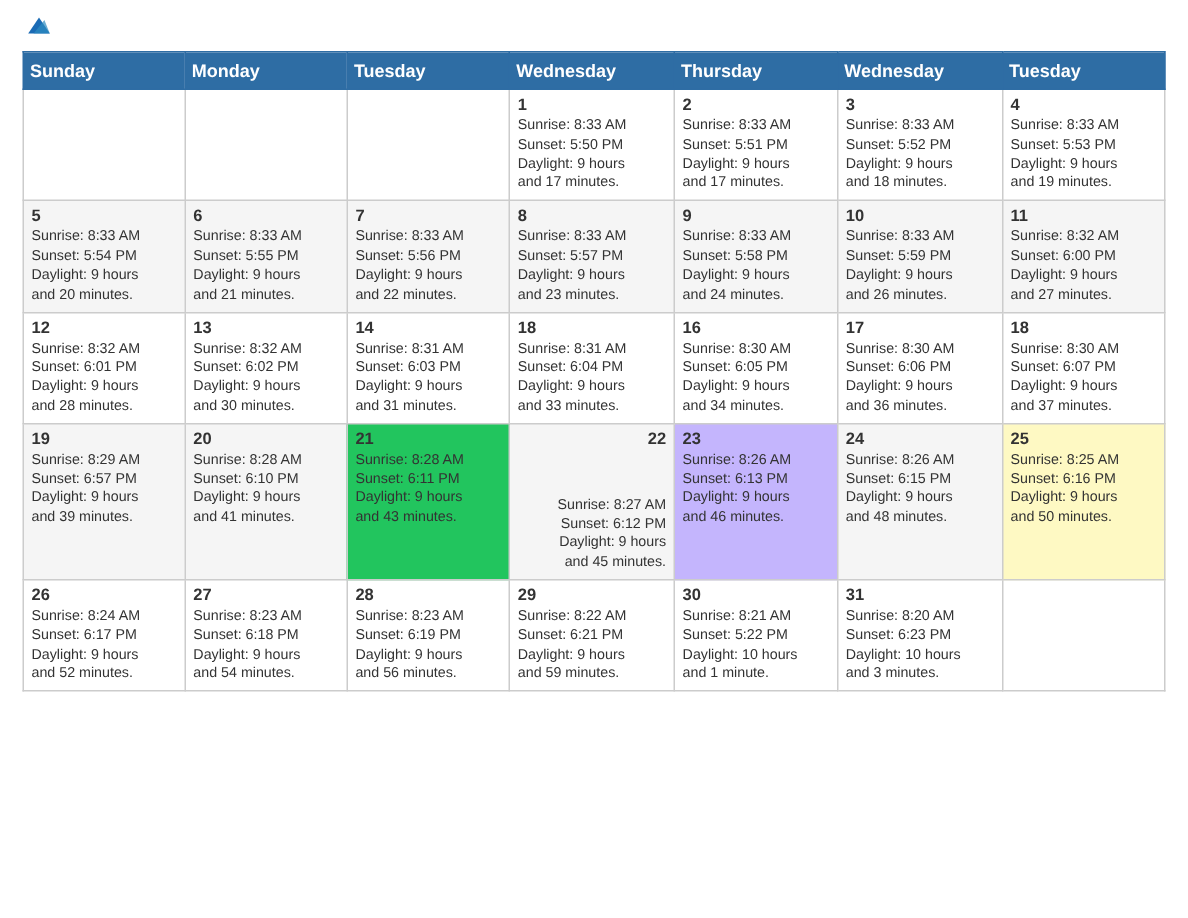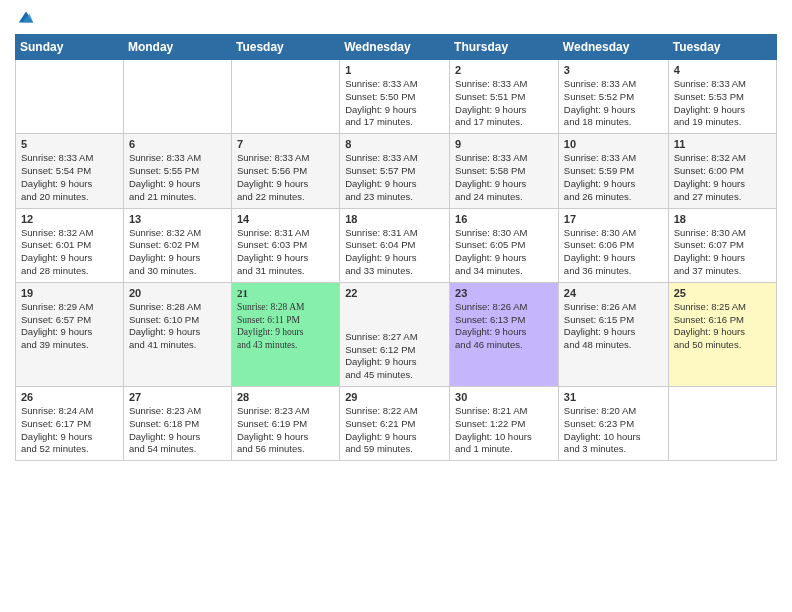--- a/index.html
+++ b/index.html
@@ -276,28 +276,28 @@
 Daylight: 9 hours
 and 39 minutes.</div>
           </td>
           <td style="background: rgb(245, 245, 245);">
             <span class="day-number">20</span>
             <div class="day-info" style="white-space: pre-line;">Sunrise: 8:28 AM
 Sunset: 6:10 PM
 Daylight: 9 hours
 and 41 minutes.</div>
           </td>
-          <td style="background: #86efac; font-family: Liberation Serif, serif;">
+          <td style="background: #22c55e;">
             <span class="day-number">21</span>
             <div class="day-info" style="white-space: pre-line;">Sunrise: 8:28 AM
 Sunset: 6:11 PM
 Daylight: 9 hours
 and 43 minutes.</div>
           </td>
-          <td style="background: rgb(245, 245, 245);">
+          <td style="background: rgb(245, 245, 245); text-align: right;">
             <span class="day-number">22</span>
             <div class="day-info" style="white-space: pre-line; margin-top: 32px;">Sunrise: 8:27 AM
 Sunset: 6:12 PM
 Daylight: 9 hours
 and 45 minutes.</div>
           </td>
           <td style="background: #c4b5fd;">
             <span class="day-number">23</span>
             <div class="day-info" style="white-space: pre-line;">Sunrise: 8:26 AM
 Sunset: 6:13 PM
@@ -344,21 +344,21 @@
           <td>
             <span class="day-number">29</span>
             <div class="day-info" style="white-space: pre-line;">Sunrise: 8:22 AM
 Sunset: 6:21 PM
 Daylight: 9 hours
 and 59 minutes.</div>
           </td>
           <td>
             <span class="day-number">30</span>
             <div class="day-info" style="white-space: pre-line;">Sunrise: 8:21 AM
-Sunset: 1:22 PM
+Sunset: 5:22 PM
 Daylight: 10 hours
 and 1 minute.</div>
           </td>
           <td>
             <span class="day-number">31</span>
             <div class="day-info" style="white-space: pre-line;">Sunrise: 8:20 AM
 Sunset: 6:23 PM
 Daylight: 10 hours
 and 3 minutes.</div>
           </td>

